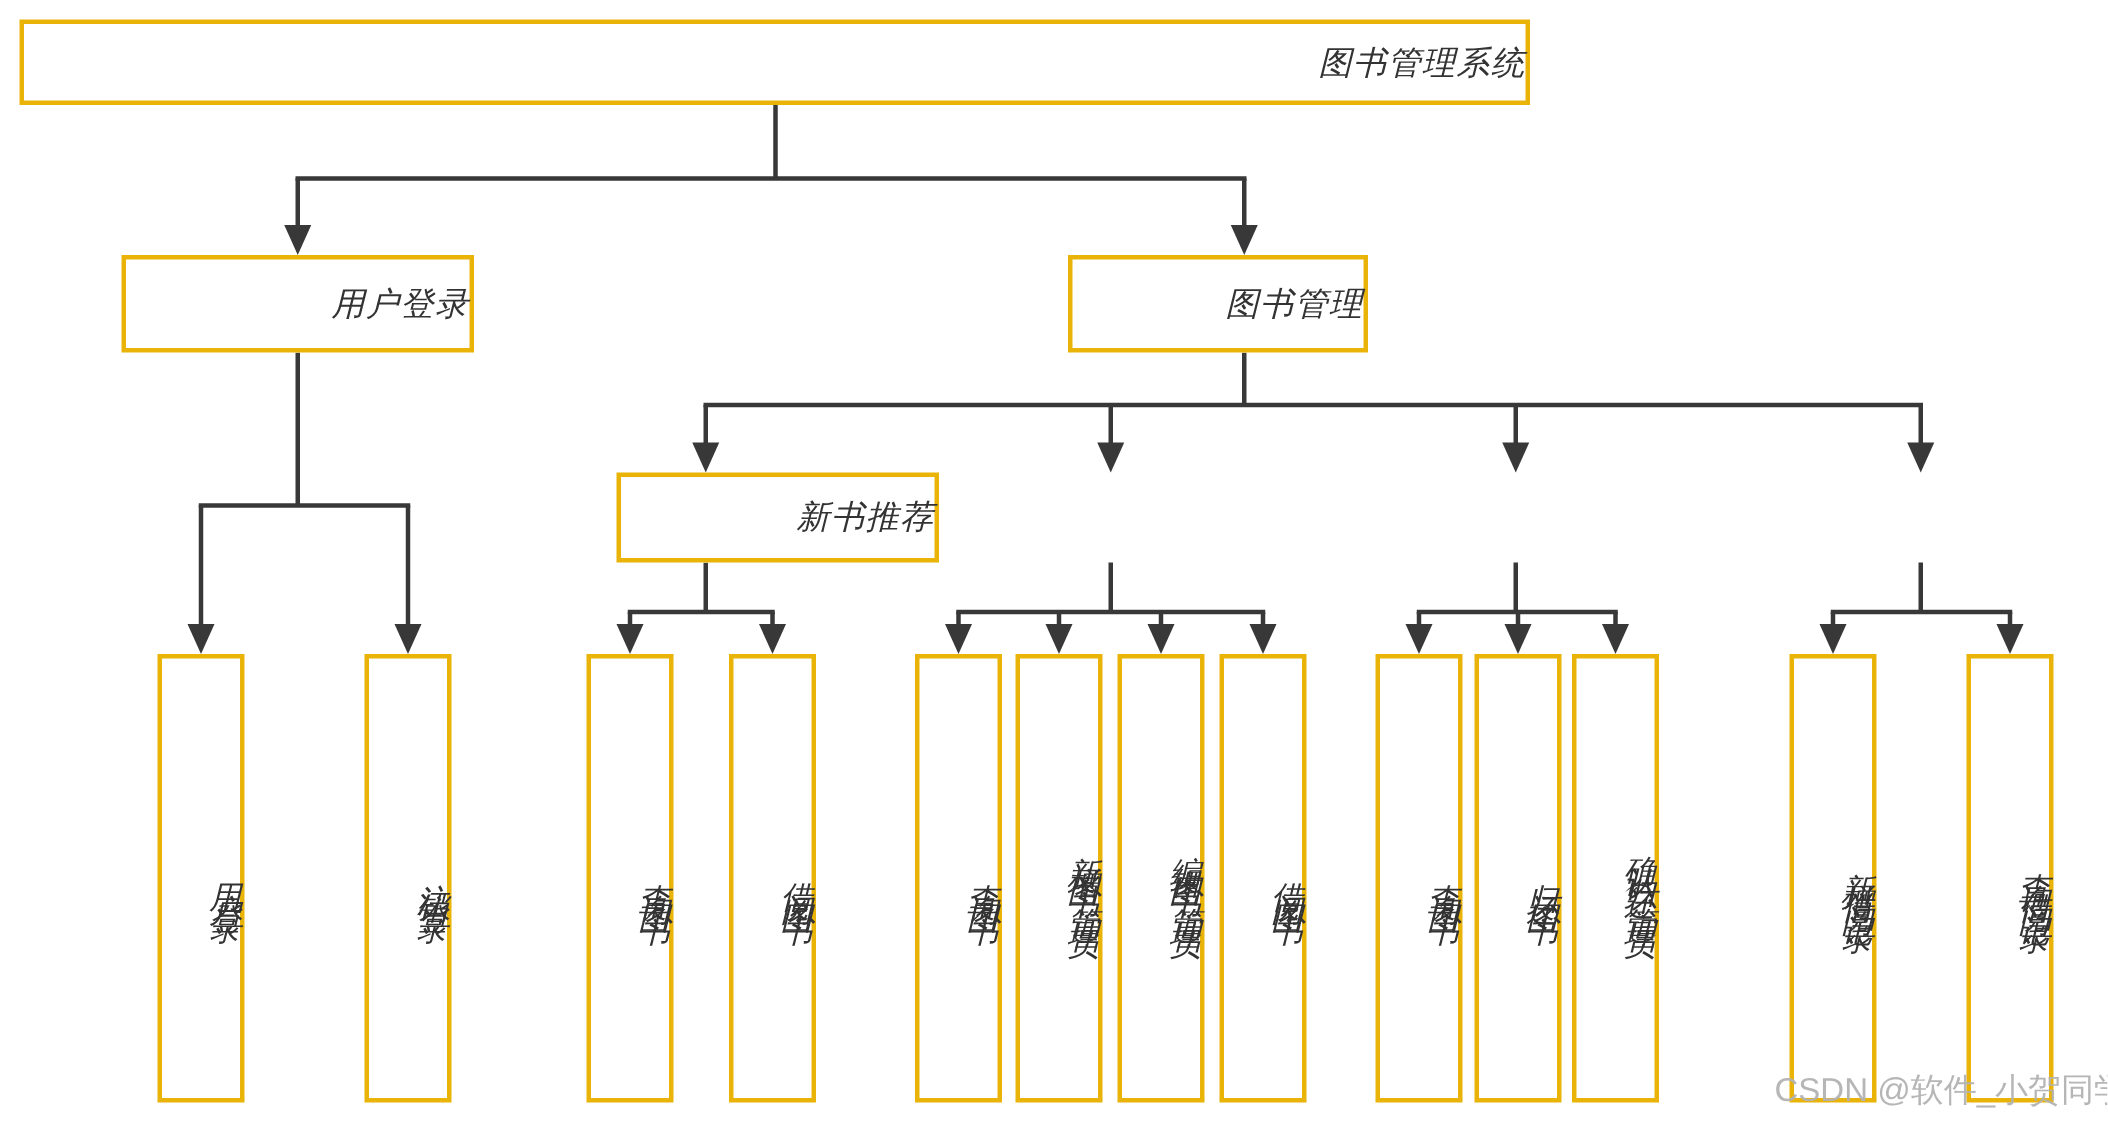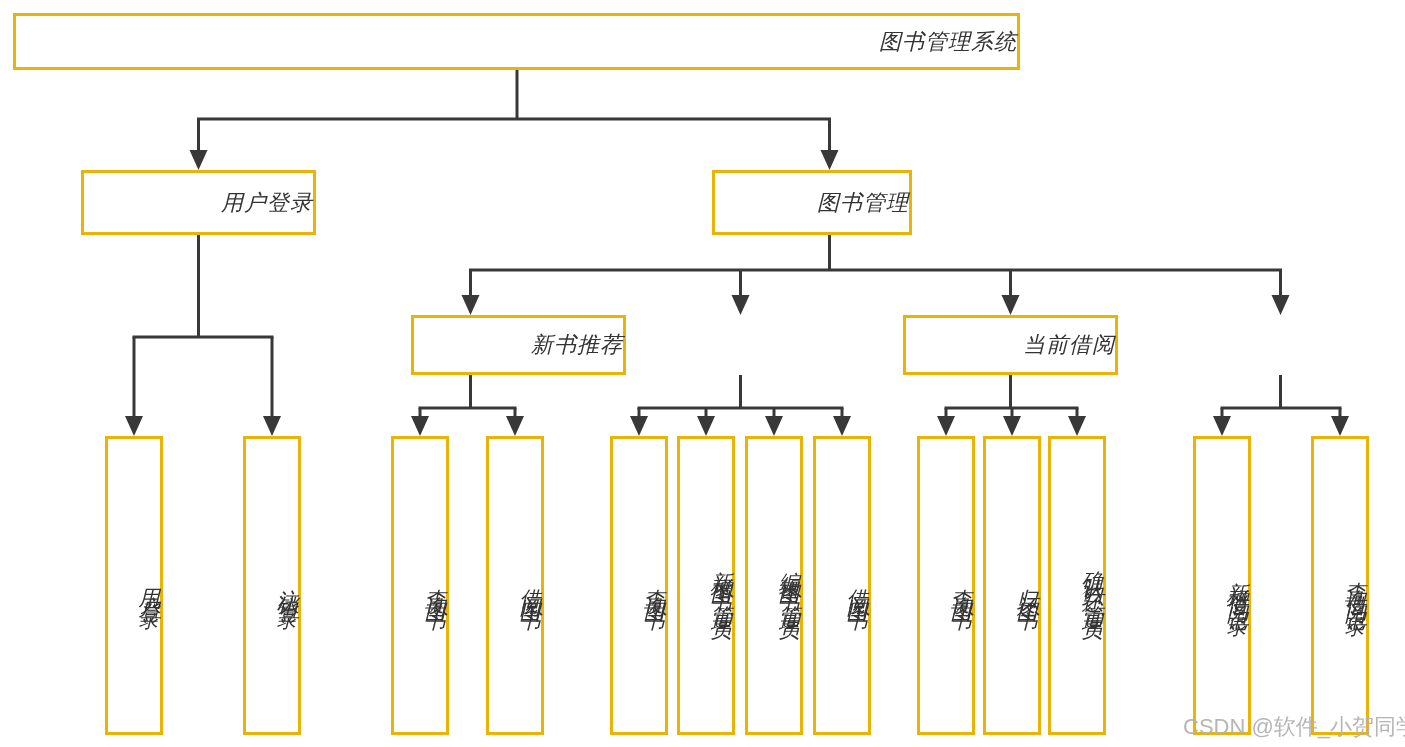--- a/index.html
+++ b/index.html
@@ -162,23 +162,20 @@
   <div class="box n-user">
     <span class="h-label">用户登录</span>
   </div>
   <div class="box n-bookmgmt">
     <span class="h-label">图书管理</span>
   </div>
 
   <div class="box g-box g0">
     <span class="h-label">新书推荐</span>
   </div>
-  <div class="box g-box g2">
-    <span class="h-label">当前借阅</span>
-  </div>
 
   <div class="box leaf la0">
     <span class="v-label">用户登录</span>
   </div>
   <div class="box leaf la1">
     <span class="v-label">注销登录</span>
   </div>
 
   <div class="box leaf lb0">
     <span class="v-label">查询图书</span>

